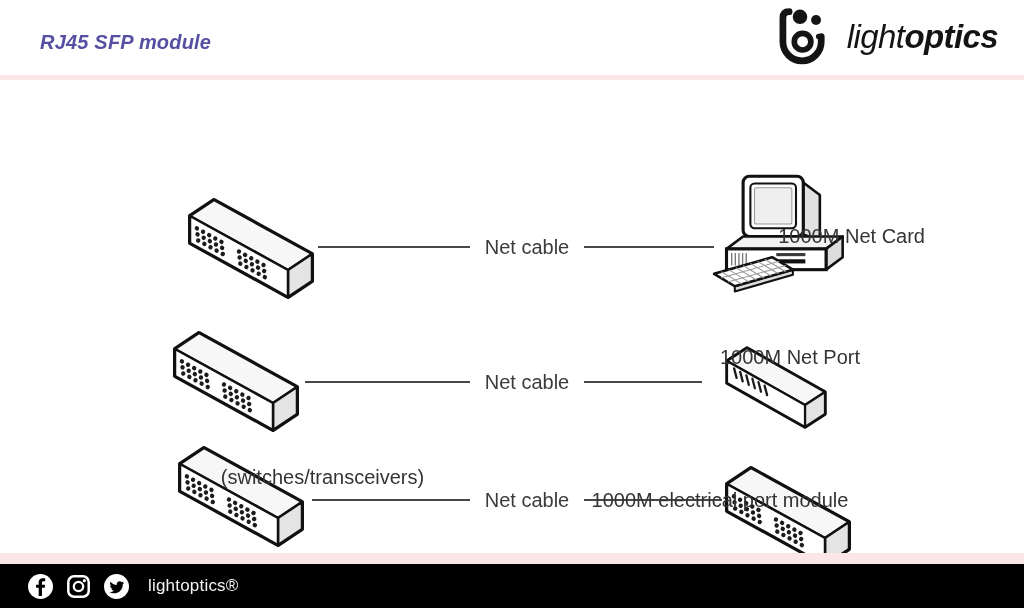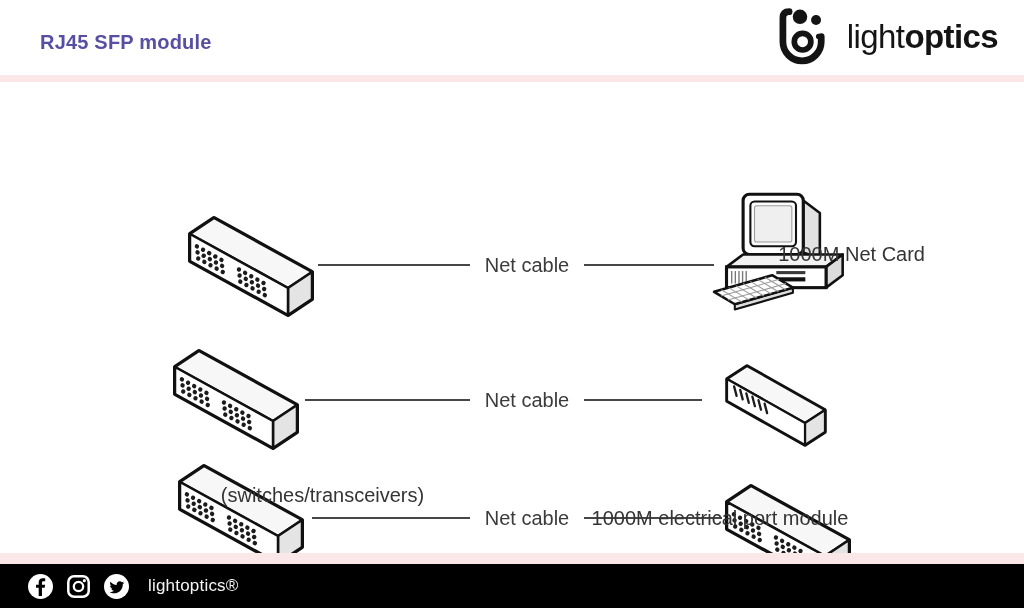--- a/index.html
+++ b/index.html
@@ -1,33 +1,33 @@
 <!DOCTYPE html>
 <html><head>
 <meta charset="utf-8">
 <style>
   * { margin:0; padding:0; box-sizing:border-box; }
   html,body { width:1024px; height:608px; }
   body { font-family:"Liberation Sans", sans-serif; background:#fff; }
   .page { position:relative; width:1024px; height:608px; background:#fff; overflow:hidden; }
 
   
-  .header { position:absolute; top:0; left:0; width:1024px; height:85px; background:#fff; }
+  .header { position:absolute; top:0; left:0; width:1024px; height:85px; background:#fff;font-style:italic; }
   .page-title { position:absolute; left:40px; top:31px; font-size:20px; font-weight:bold; color:#564fa2; letter-spacing:0.2px; }
   .logo { position:absolute; top:7px; right:26px; display:flex; align-items:center; gap:20px; }
   .logo-text { font-size:33px; color:#141414; letter-spacing:-0.6px; line-height:1; padding-bottom:4px; }
   .logo-text .lt-light { font-weight:400; }
   .logo-text .lt-optics { font-weight:700; }
 
   
   .divider-top { position:absolute; top:75px; left:0; width:1024px; height:7px; background:#fbe7e7; }
   .divider-bottom { position:absolute; top:553px; left:0; width:1024px; height:11px; background:#fbe7e7; }
 
   
-  .diagram { position:absolute; top:98px; left:0; width:1024px; height:471px; background:#fff;padding-left:27px; }
+  .diagram { position:absolute; top:80px; left:0; width:1024px; height:471px; background:#fff;padding-left:27px; }
   .dev { position:absolute; }
   .net-row { position:absolute; display:flex; align-items:center; height:24px; }
   .seg { height:2px; background:#474747; }
   .seg2 { flex:1; }
   .cable-label { width:114px; text-align:center; font-size:20px; color:#3b3b3b; white-space:nowrap; }
   .dev-label { position:absolute; font-size:20px; color:#343434; text-align:center; line-height:23px; }
 
   
   .footer { position:absolute; top:564px; left:0; width:1024px; height:44px; background:#000; display:flex; align-items:center; justify-content:space-between; padding:0 28px; }
   .footer-left { display:flex; align-items:center; gap:13px; }
@@ -172,20 +172,21 @@
         <use href="#sym-switch"></use>
       </svg>
     <div class="net-row" style="left:305px; top:290px; width:397px;">
       <div class="seg" style="width:165px;"></div>
       <div class="cable-label">Net cable</div>
       <div class="seg seg2"></div>
     </div>
     <svg class="dev" style="left:717px; top:263px;" width="120" height="90" viewBox="0 0 120 90">
         <use href="#sym-netport"></use>
       </svg>
+    <div class="dev-label" style="left:655px; top:266px; width:270px;">1000M Net Port</div>
 
     <svg class="dev" style="left:166px; top:362px;" width="150" height="110" viewBox="0 0 150 110">
         <use href="#sym-switch"></use>
       </svg>
     <div class="net-row" style="left:312px; top:408px; width:410px;">
       <div class="seg" style="width:158px;"></div>
       <div class="cable-label">Net cable</div>
       <div class="seg seg2"></div>
     </div>
     <svg class="dev" style="left:713px; top:382px;" width="150" height="110" viewBox="0 0 150 110">

